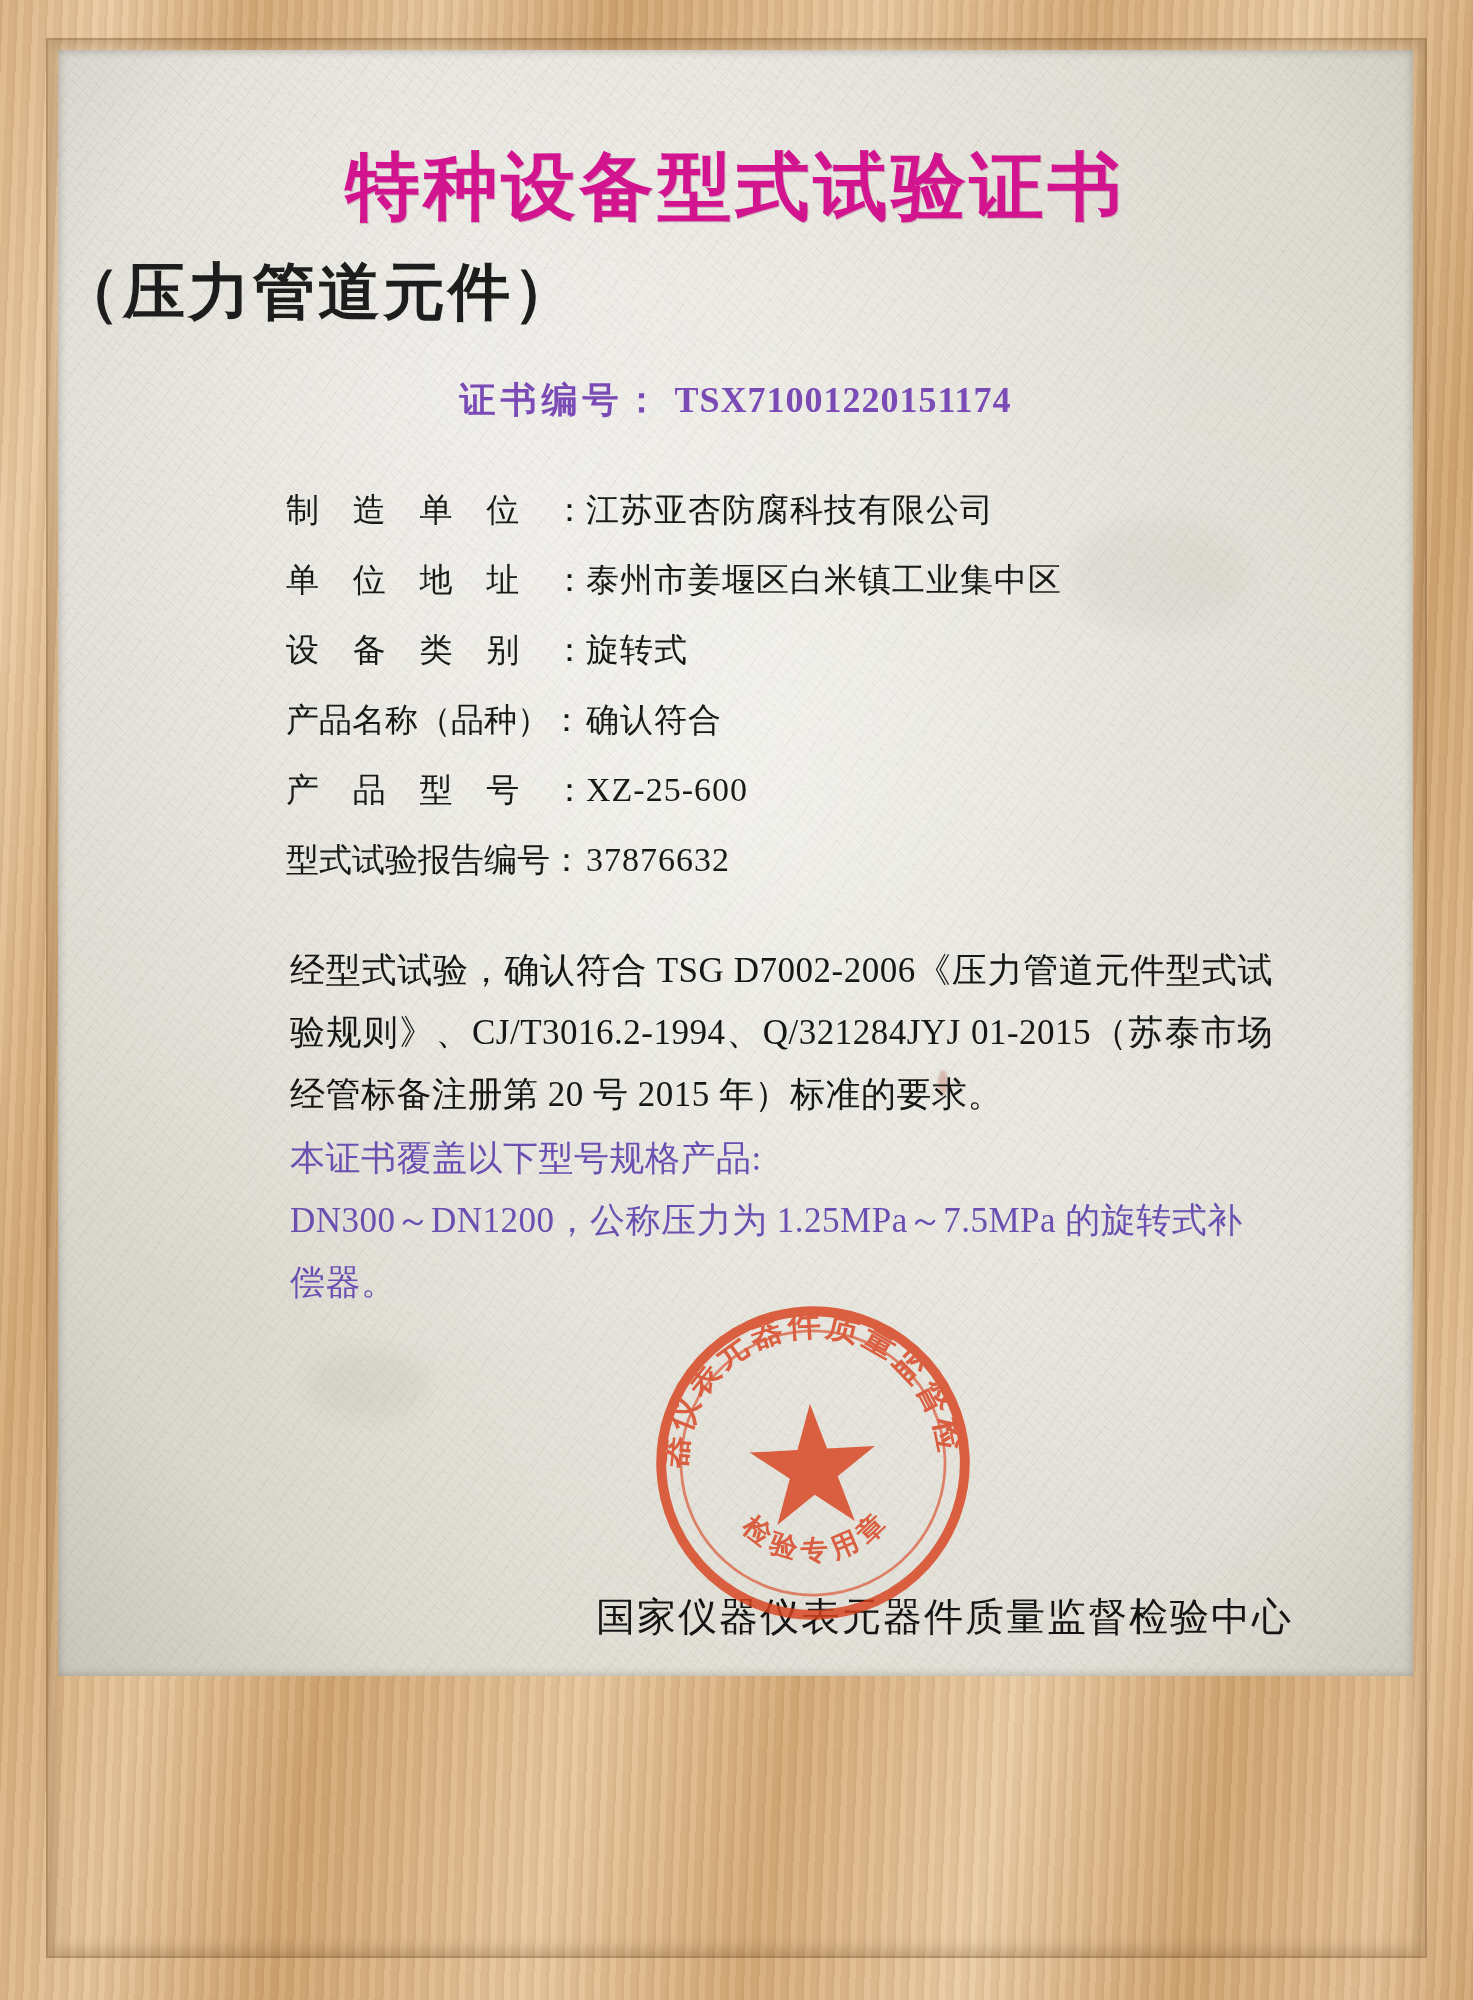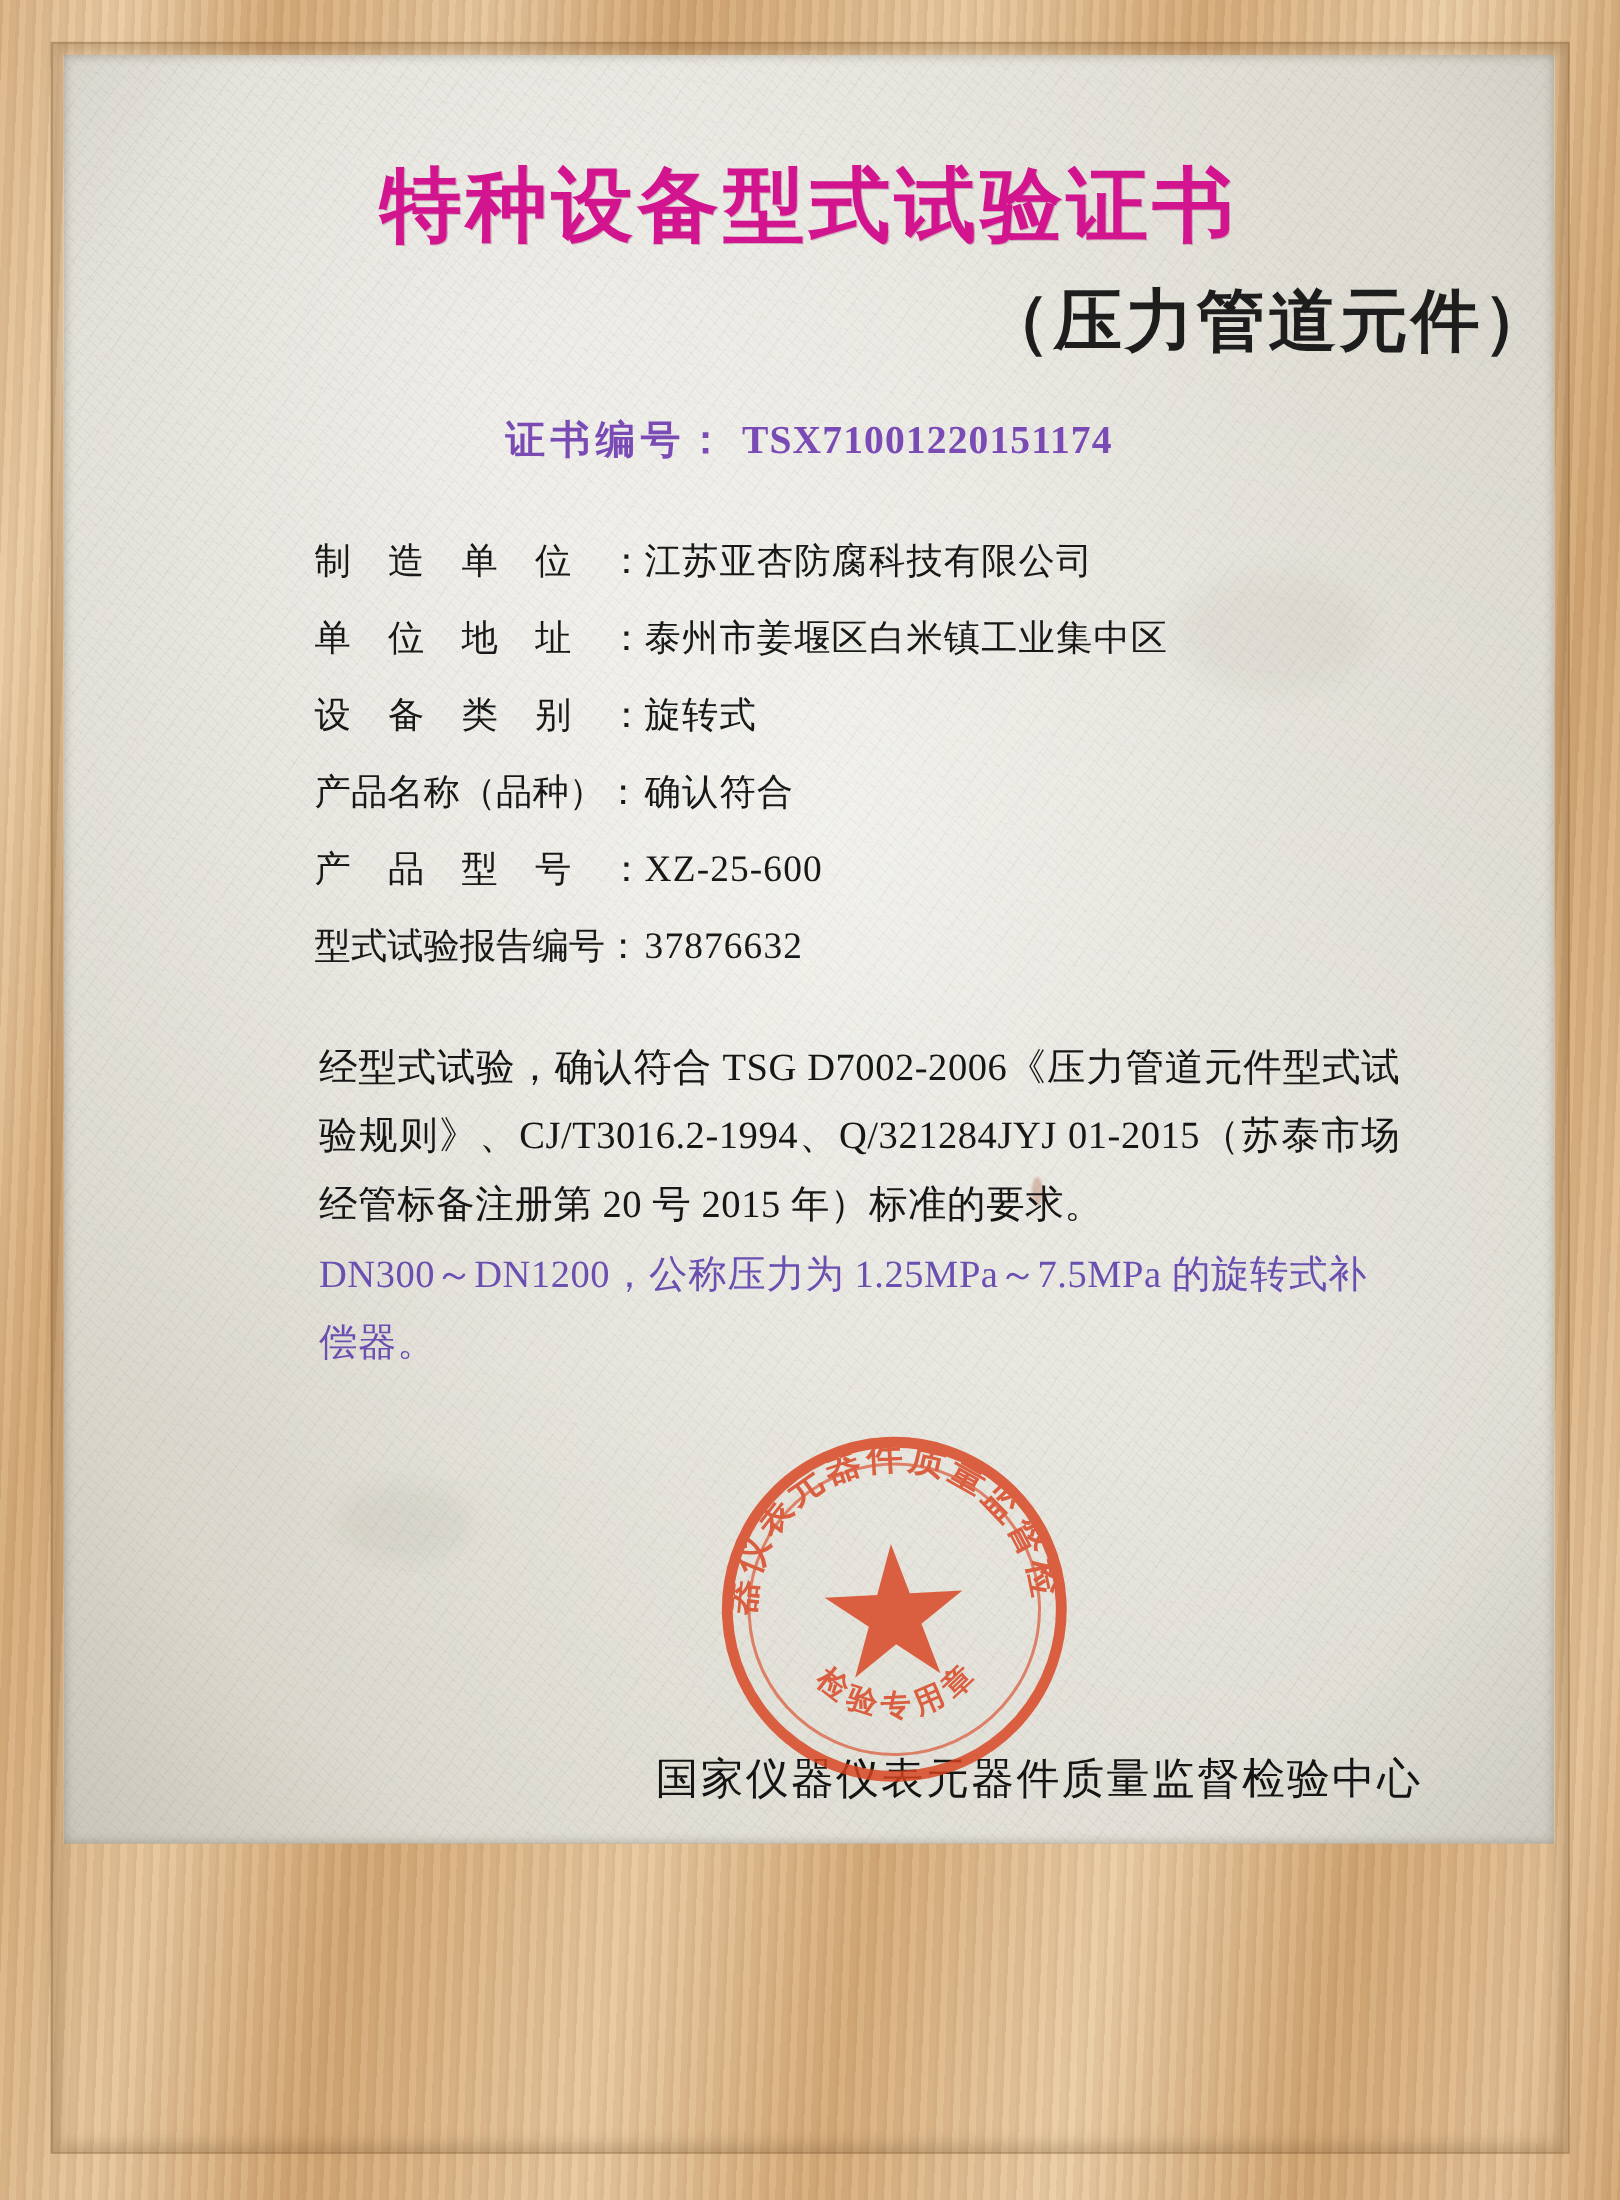--- a/index.html
+++ b/index.html
@@ -88,21 +88,21 @@
     font-family:"DejaVu Sans", sans-serif;
     font-weight:bold;
     font-size:74px;
     letter-spacing:4px;
     color:#d2158e;
     text-shadow: 1px 1px 0 rgba(120,10,80,0.25);
   }
   .title-sub{
     position:absolute;
     top:200px; left:0; right:0;
-    text-align:right;
+    text-align:left;
     font-family:"DejaVu Sans", sans-serif;
     font-weight:bold;
     font-size:62px;
     letter-spacing:3px;
     color:#1d1d1d;
   }
   .cert-no-row{
     position:absolute;
     top:326px; left:0; right:0;
     text-align:center;
@@ -312,20 +312,21 @@
         <div class="field-row">
           <div class="field-label">型式试验报告编号：</div>
           <div class="field-value ascii">37876632</div>
         </div>
 
       </div>
 
       <div class="para">经型式试验，确认符合 TSG D7002-2006《压力管道元件型式试验规则》、CJ/T3016.2-1994、Q/321284JYJ 01-2015（苏泰市场经管标备注册第 20 号 2015 年）标准的要求。</div>
 
       <div class="para-purple">
+        <span class="ln1">本证书覆盖以下型号规格产品:</span>
         <span class="ln2">DN300～DN1200，公称压力为 1.25MPa～7.5MPa 的旋转式补偿器。</span>
       </div>
 
       <div class="issuer">国家仪器仪表元器件质量监督检验中心</div>
       <div class="issue-date">二O一五年二月十一日</div>
 
       <div class="seal">
         <svg viewBox="0 0 300 300" xmlns="http://www.w3.org/2000/svg">
           <defs>
             <path id="sealArcTop" d="M 34 150 A 116 116 0 0 1 266 150"></path>

